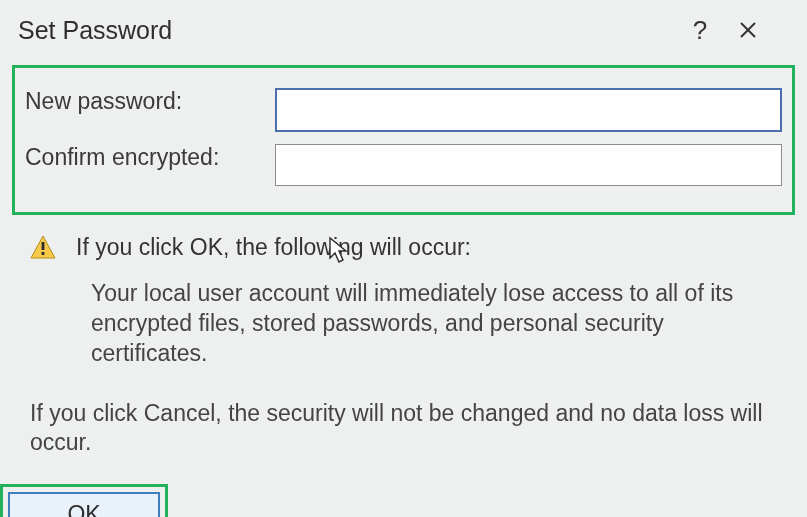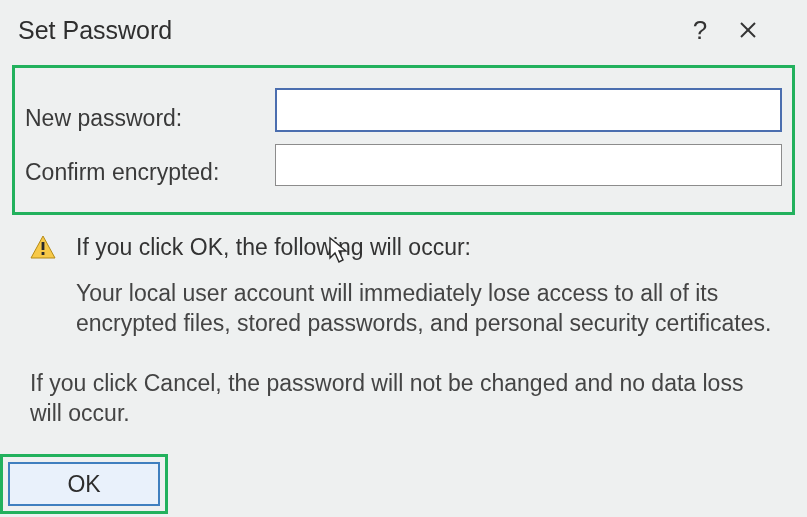--- a/index.html
+++ b/index.html
@@ -2,30 +2,30 @@
 <html><head>
 <meta charset="utf-8">
 <style>
   html,body{margin:0;padding:0;width:807px;height:517px;background:#eef0f0;font-family:"Segoe UI",Arial,sans-serif;color:#3a3a3a;overflow:hidden}
   .titlebar{display:flex;align-items:center;padding:12px 35px 8px 18px}
   .title{font-size:25px;color:#2e2e2e;flex:1}
   .help-btn,.close-btn{width:48px;height:36px;display:flex;align-items:center;justify-content:center;font-size:26px;color:#333;cursor:pointer}
   .close-btn{font-size:20px}
   .close-btn svg{stroke:#333;stroke-width:2}
   .input-block{margin:9px 12px 0 12px;border:3px solid #22b15d;padding:8px 10px 14px 10px;background:#eef0f0}
-  .row{display:flex;align-items:flex-end;margin:12px 0}
+  .row{display:flex;align-items:flex-start;margin:12px 0}
   .row label{width:250px;font-size:23px;color:#3a3a3a}
   .row input{flex:1;height:40px;border:2px solid #4b6eaf;background:#fff;font-size:20px;padding:0 6px;outline:none}
   .row input.confirm{border:1px solid #8c8c8c}
   .warning-area{padding:18px 30px 0 30px}
   .warn-row{display:flex;align-items:flex-start}
   .warn-icon{width:30px;margin-right:16px;margin-top:2px;flex:none}
   .warn-head{font-size:23px;color:#333;line-height:1.3;position:relative}
   .cursor{position:absolute;left:252px;top:3px;pointer-events:none}
-  .warn-body{margin:16px 0 0 46px;font-size:23px;color:#444;line-height:1.3}
+  .warn-body{margin:16px 0 0 61px;font-size:23px;color:#444;line-height:1.3}
   .cancel-note{margin:30px 30px 0 30px;font-size:23px;color:#444;line-height:1.3}
   .button-bar{display:flex;justify-content:space-between;gap:38px;margin-top:26px}
   .btn{width:148px;height:40px;border:1px solid #8b8b8b;background:linear-gradient(#f3f3f3,#e4e4e4);font-size:23px;color:#2d2d2d;display:flex;align-items:center;justify-content:center;cursor:pointer}
   .btn.ok{border:2px solid #3f7fbf;background:#e9f1fb}
   .ok-wrap{border:3px solid #22b15d;padding:5px}
   .tri{display:block}
 </style>
 </head>
 <body>
 
@@ -63,19 +63,19 @@
     <div class="warn-head">
       <span>If you click OK, the following will occur:</span>
       <svg class="cursor" width="22" height="30" viewBox="0 0 22 30">
         <path d="M2 2 L2 22 L7 17 L11 26 L15 24 L11 15 L18 15 Z" fill="#ffffff" stroke="#2b2b2b" stroke-width="1.4"></path>
       </svg>
     </div>
   </div>
   <div class="warn-body">Your local user account will immediately lose access to all of its encrypted files, stored passwords, and personal security certificates.</div>
 </div>
 
-<div class="cancel-note">If you click Cancel, the password will not be changed and no data loss will occur.</div>
+<div class="cancel-note">If you click Cancel, the security will not be changed and no data loss will occur.</div>
 
 <div class="button-bar">
   <div class="ok-wrap">
     <div class="btn ok">OK</div>
   </div>
 </div>
 
 </body></html>

